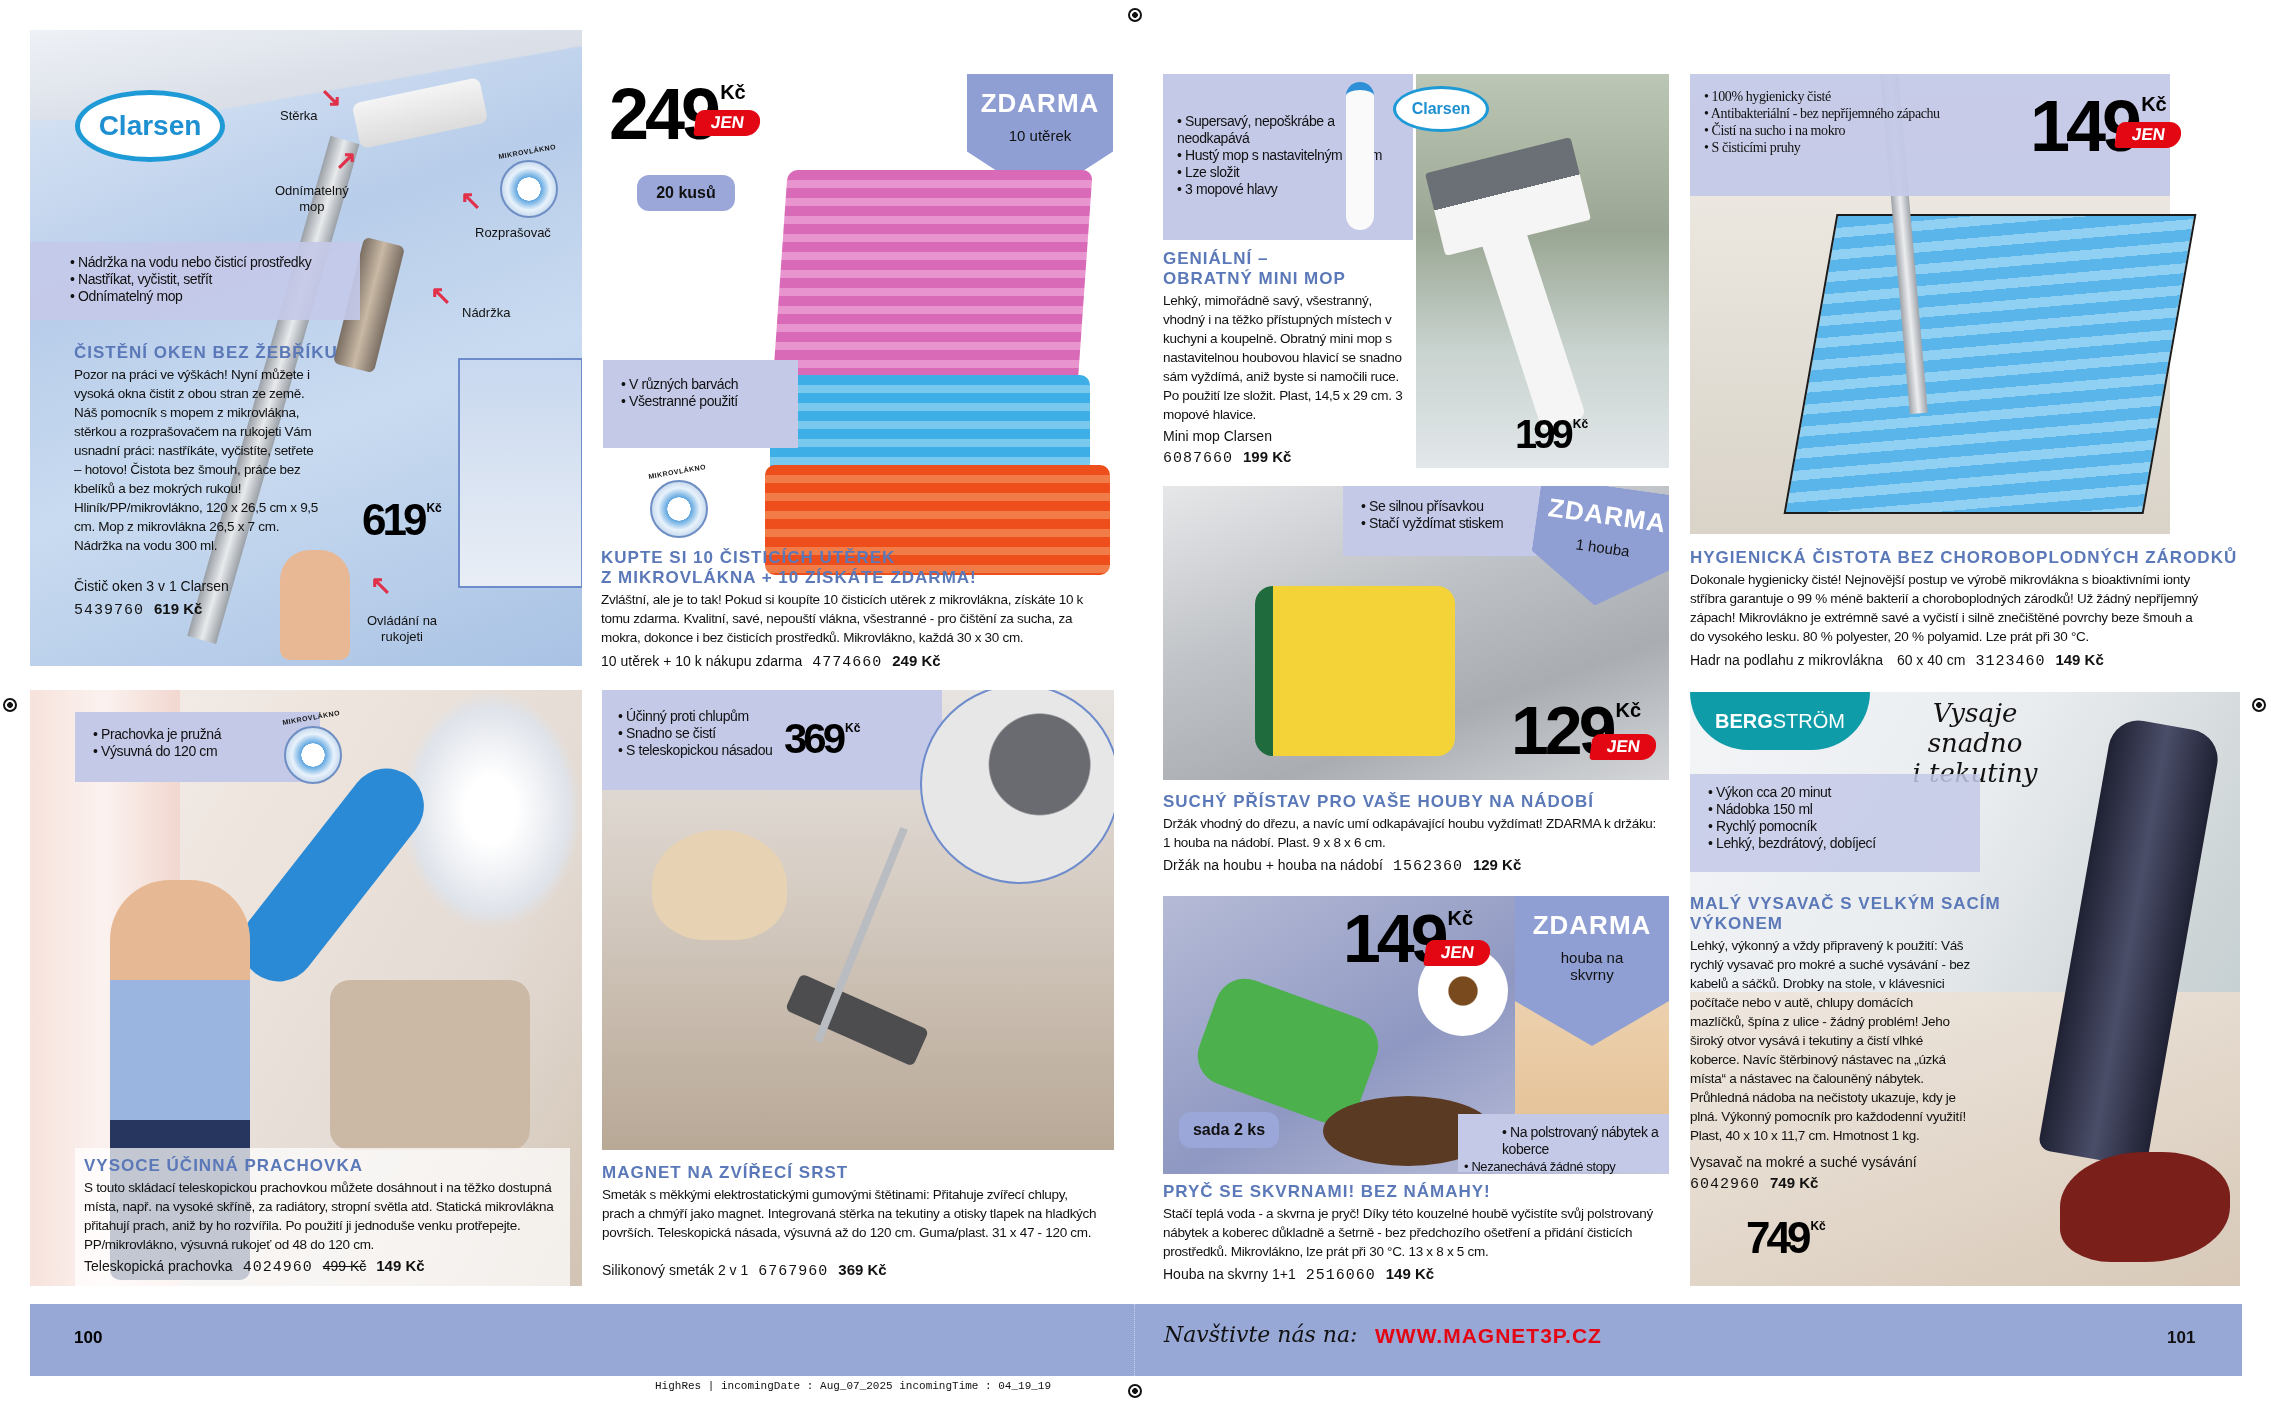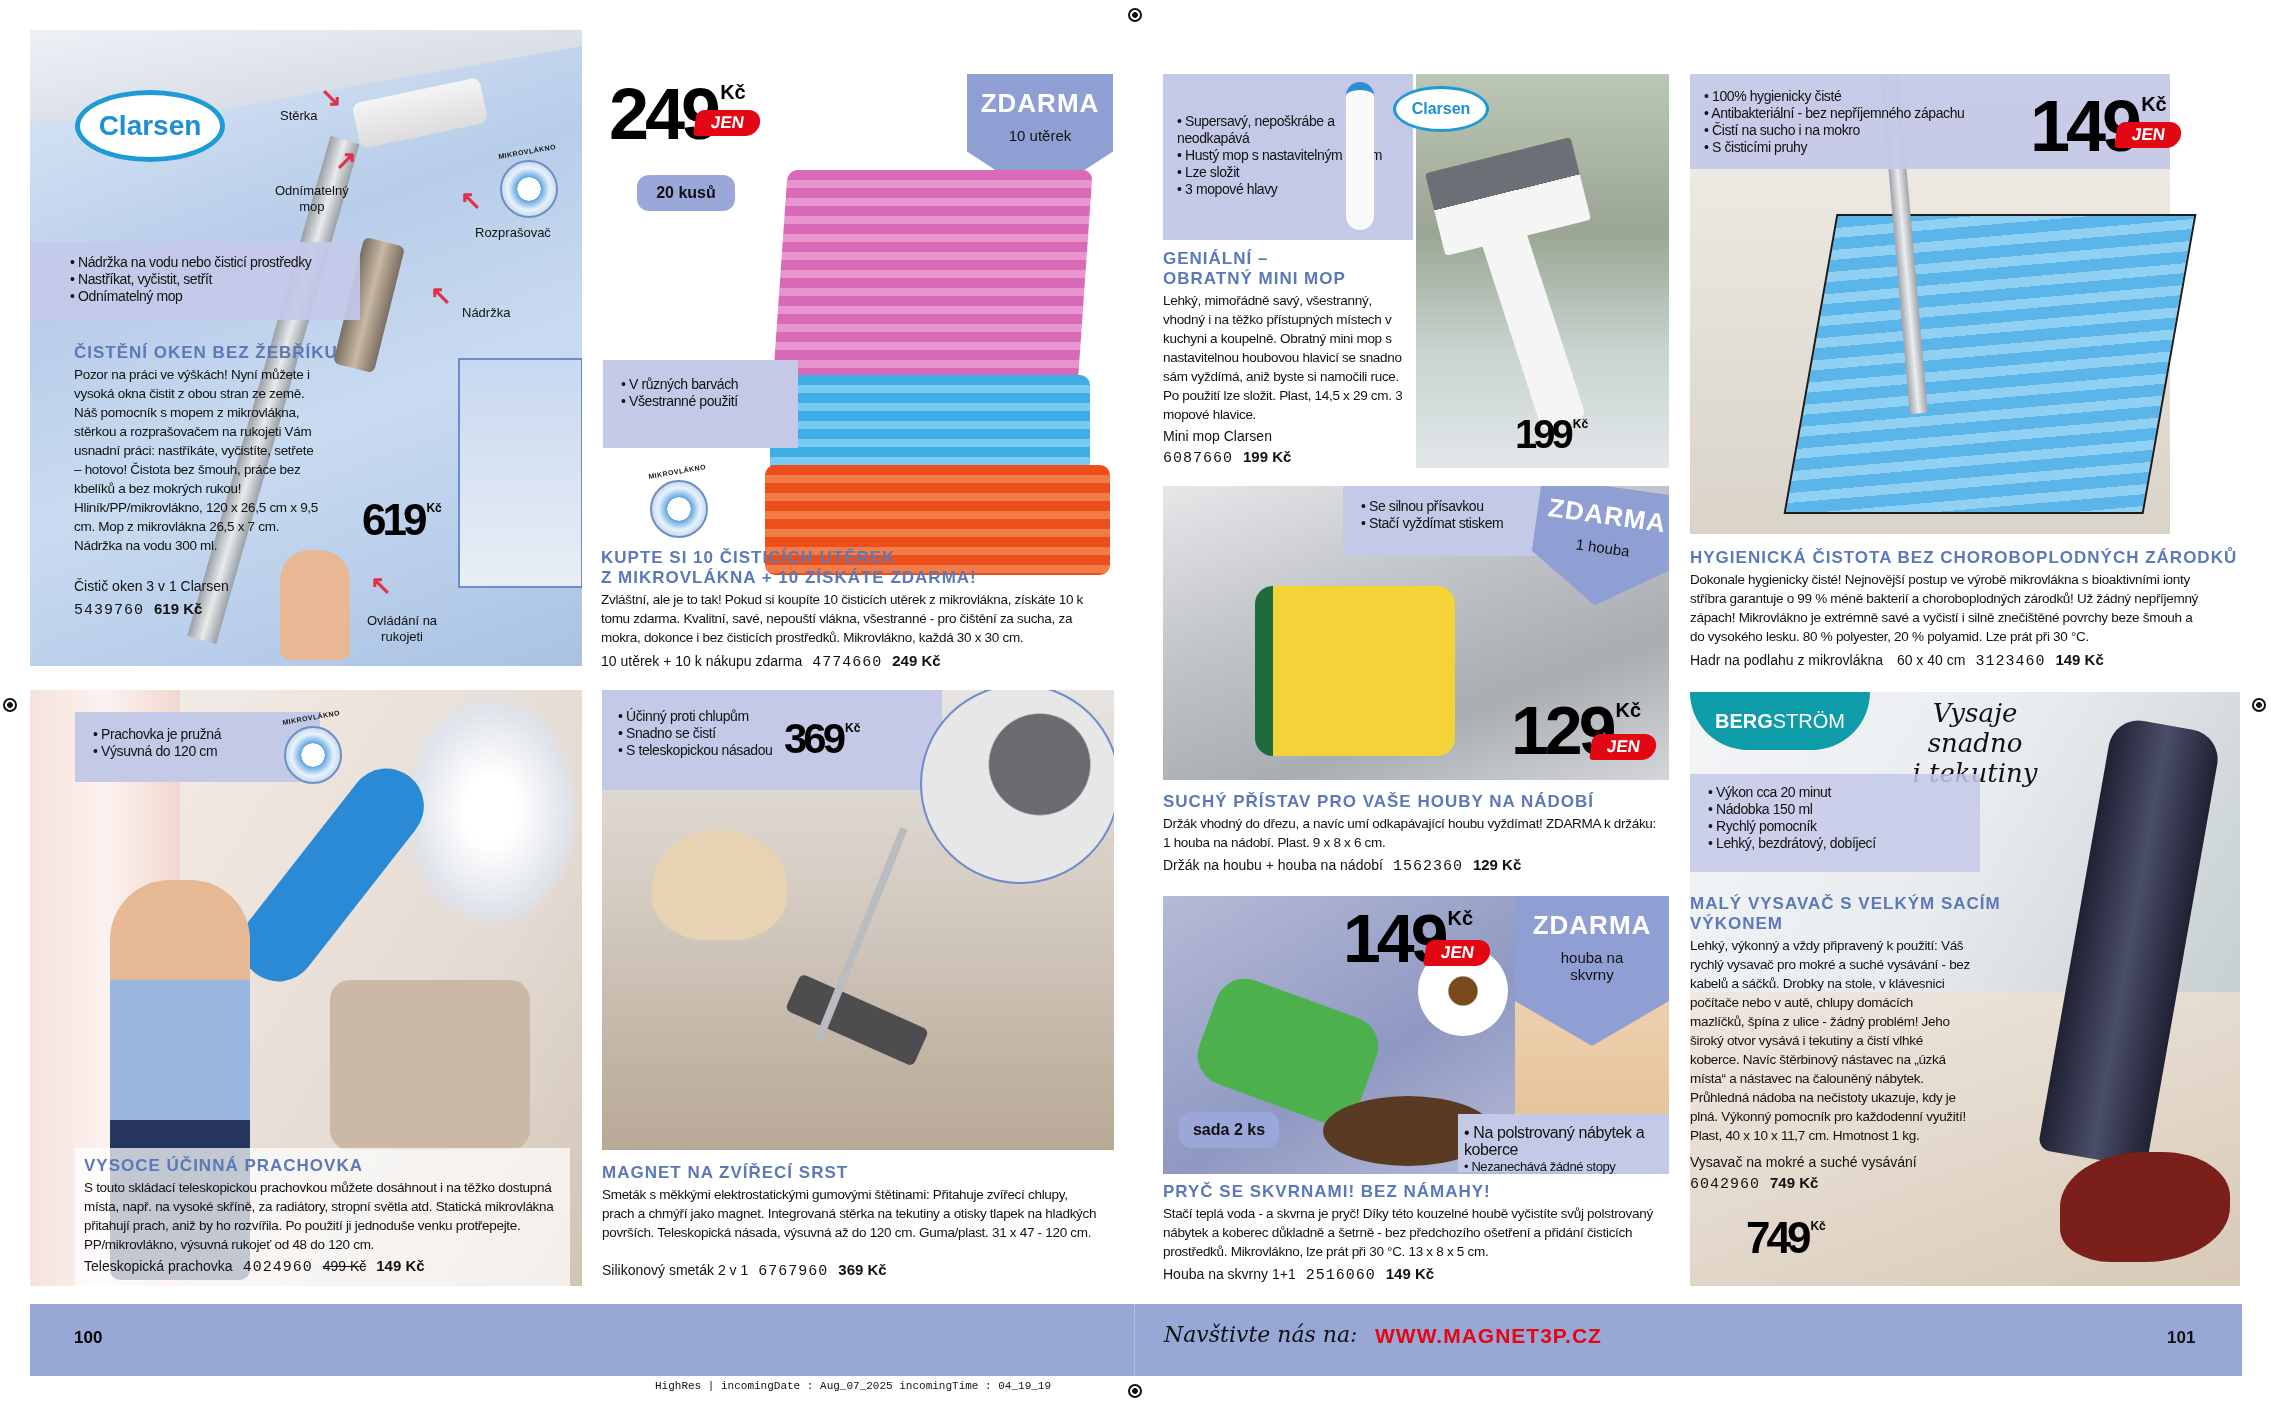--- a/index.html
+++ b/index.html
@@ -184,21 +184,21 @@
   </div>
   <div class="big-price" style="left:352px;top:340px;font-size:40px;">
     <span>199</span><span class="kc" style="font-size:12px;">Kč</span>
   </div>
 </div>
 
 <div class="panel" style="left:1690px;top:74px;width:550px;height:610px;background:#ffffff;">
   <div class="img" style="left:0;top:0;width:480px;height:460px;background:linear-gradient(180deg,#f2efe9,#d9d3c8);"></div>
   <div class="img" style="left:120px;top:140px;width:360px;height:300px;background:repeating-linear-gradient(175deg,#5ab6ea 0 12px,#8fd0f3 12px 22px);transform:skewX(-10deg);border:2px solid #1b1b1b;"></div>
   <div class="img" style="left:205px;top:0;width:18px;height:340px;background:linear-gradient(90deg,#9ea3a9,#ecedef,#9ea3a9);transform:rotate(-5deg);"></div>
-  <div class="bullets" style="left:0;top:0;width:480px;height:95px;padding-left:14px;padding-top:14px;background:rgba(196,201,232,0.95);">
+  <div class="bullets" style="left:0;top:0;width:480px;height:122px;padding-left:14px;padding-top:14px;background:rgba(196,201,232,0.95);font-family:Liberation Serif, serif;">
     <ul>
       <li>100% hygienicky čisté</li>
       <li>Antibakteriální - bez nepříjemného zápachu</li>
       <li>Čistí na sucho i na mokro</li>
       <li>S čisticími pruhy</li>
     </ul>
   </div>
   <div class="big-price" style="left:340px;top:16px;font-size:72px;">
     <span>149</span><span class="kc" style="font-size:20px;">Kč</span>
   </div>
@@ -245,21 +245,21 @@
     <span class="zt">ZDARMA</span>
     <span class="zs"><span>houba na</span><br><span>skvrny</span></span>
   </div>
   <div class="big-price" style="left:180px;top:8px;font-size:68px;">
     <span>149</span><span class="kc" style="font-size:20px;">Kč</span>
   </div>
   <div class="jen-badge" style="left:262px;top:44px;">JEN</div>
   <div class="pill" style="left:16px;top:216px;width:100px;height:36px;line-height:36px;">sada 2 ks</div>
   <div class="bullets" style="left:295px;top:218px;width:211px;height:58px;padding:10px 6px;">
     <ul>
-      <li style="font-size:16px;">Na polstrovaný nábytek a koberce</li>
+      <li style="font-size:14px;margin-left:38px;">Na polstrovaný nábytek a koberce</li>
       <li style="font-size:13px;">Nezanechává žádné stopy</li>
     </ul>
   </div>
   <div class="heading" style="left:0;top:286px;">PRYČ SE SKVRNAMI! BEZ NÁMAHY!</div>
   <div class="body-text" style="left:0;top:308px;width:505px;">Stačí teplá voda - a skvrna je pryč! Díky této kouzelné houbě vyčistíte svůj polstrovaný nábytek a koberec důkladně a šetrně - bez předchozího ošetření a přidání čisticích prostředků. Mikrovlákno, lze prát při 30 °C. 13 x 8 x 5 cm.</div>
   <div class="order-line" style="left:0;top:369px;">
     <span>Houba na skvrny 1+1</span><span class="code">2516060</span><span class="price">149 Kč</span>
   </div>
 </div>
 

